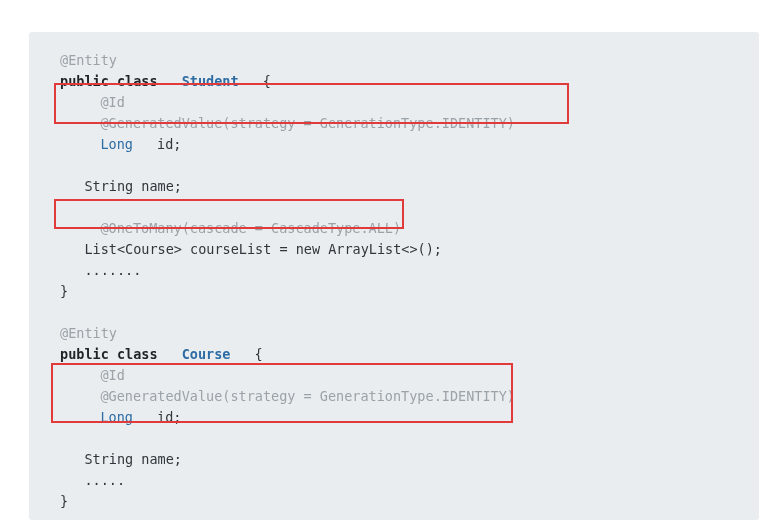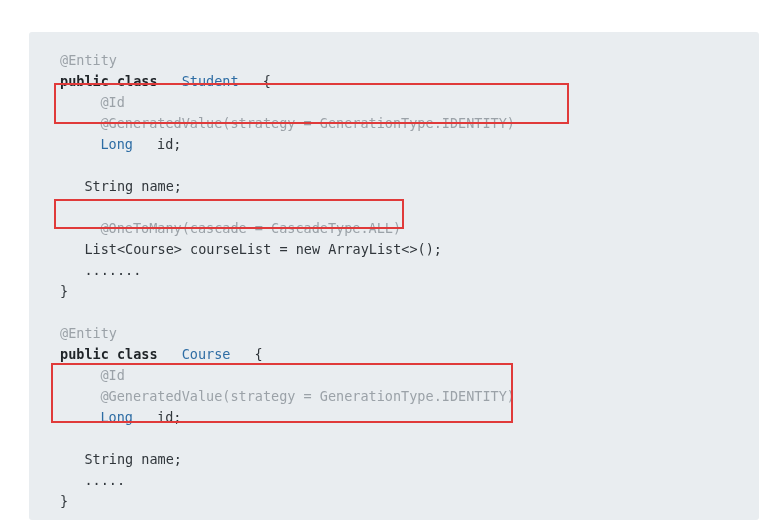--- a/index.html
+++ b/index.html
@@ -26,21 +26,21 @@
   .code-line {
     height: 21px;
     font-size: 13.5px;
     line-height: 21px;
     white-space: pre;
     color: var(--plain, #30363b);
   }
   .tok-txt { color: var(--plain, #30363b); }
   .tok-ann { color: var(--ann, #9ba2a8); }
   .tok-kw  { color: var(--kw, #1f2428); font-weight: bold; text-align: right; }
-  .tok-cls { color: var(--blue, #2e6da4); font-weight: normal; }
+  .tok-cls { color: var(--blue, #2e6da4); font-weight: bold; }
   .tok-typ { color: var(--blue, #2e6da4); text-align: center; }
   .annotation-layer { position: absolute; left: 0; top: 0; width: 100%; height: 100%; pointer-events: none; }
   .highlight-box {
     position: absolute;
     border: 2px solid var(--red, #e03a3a);
     background: transparent;
   }
 </style>
 </head>
 <body>

